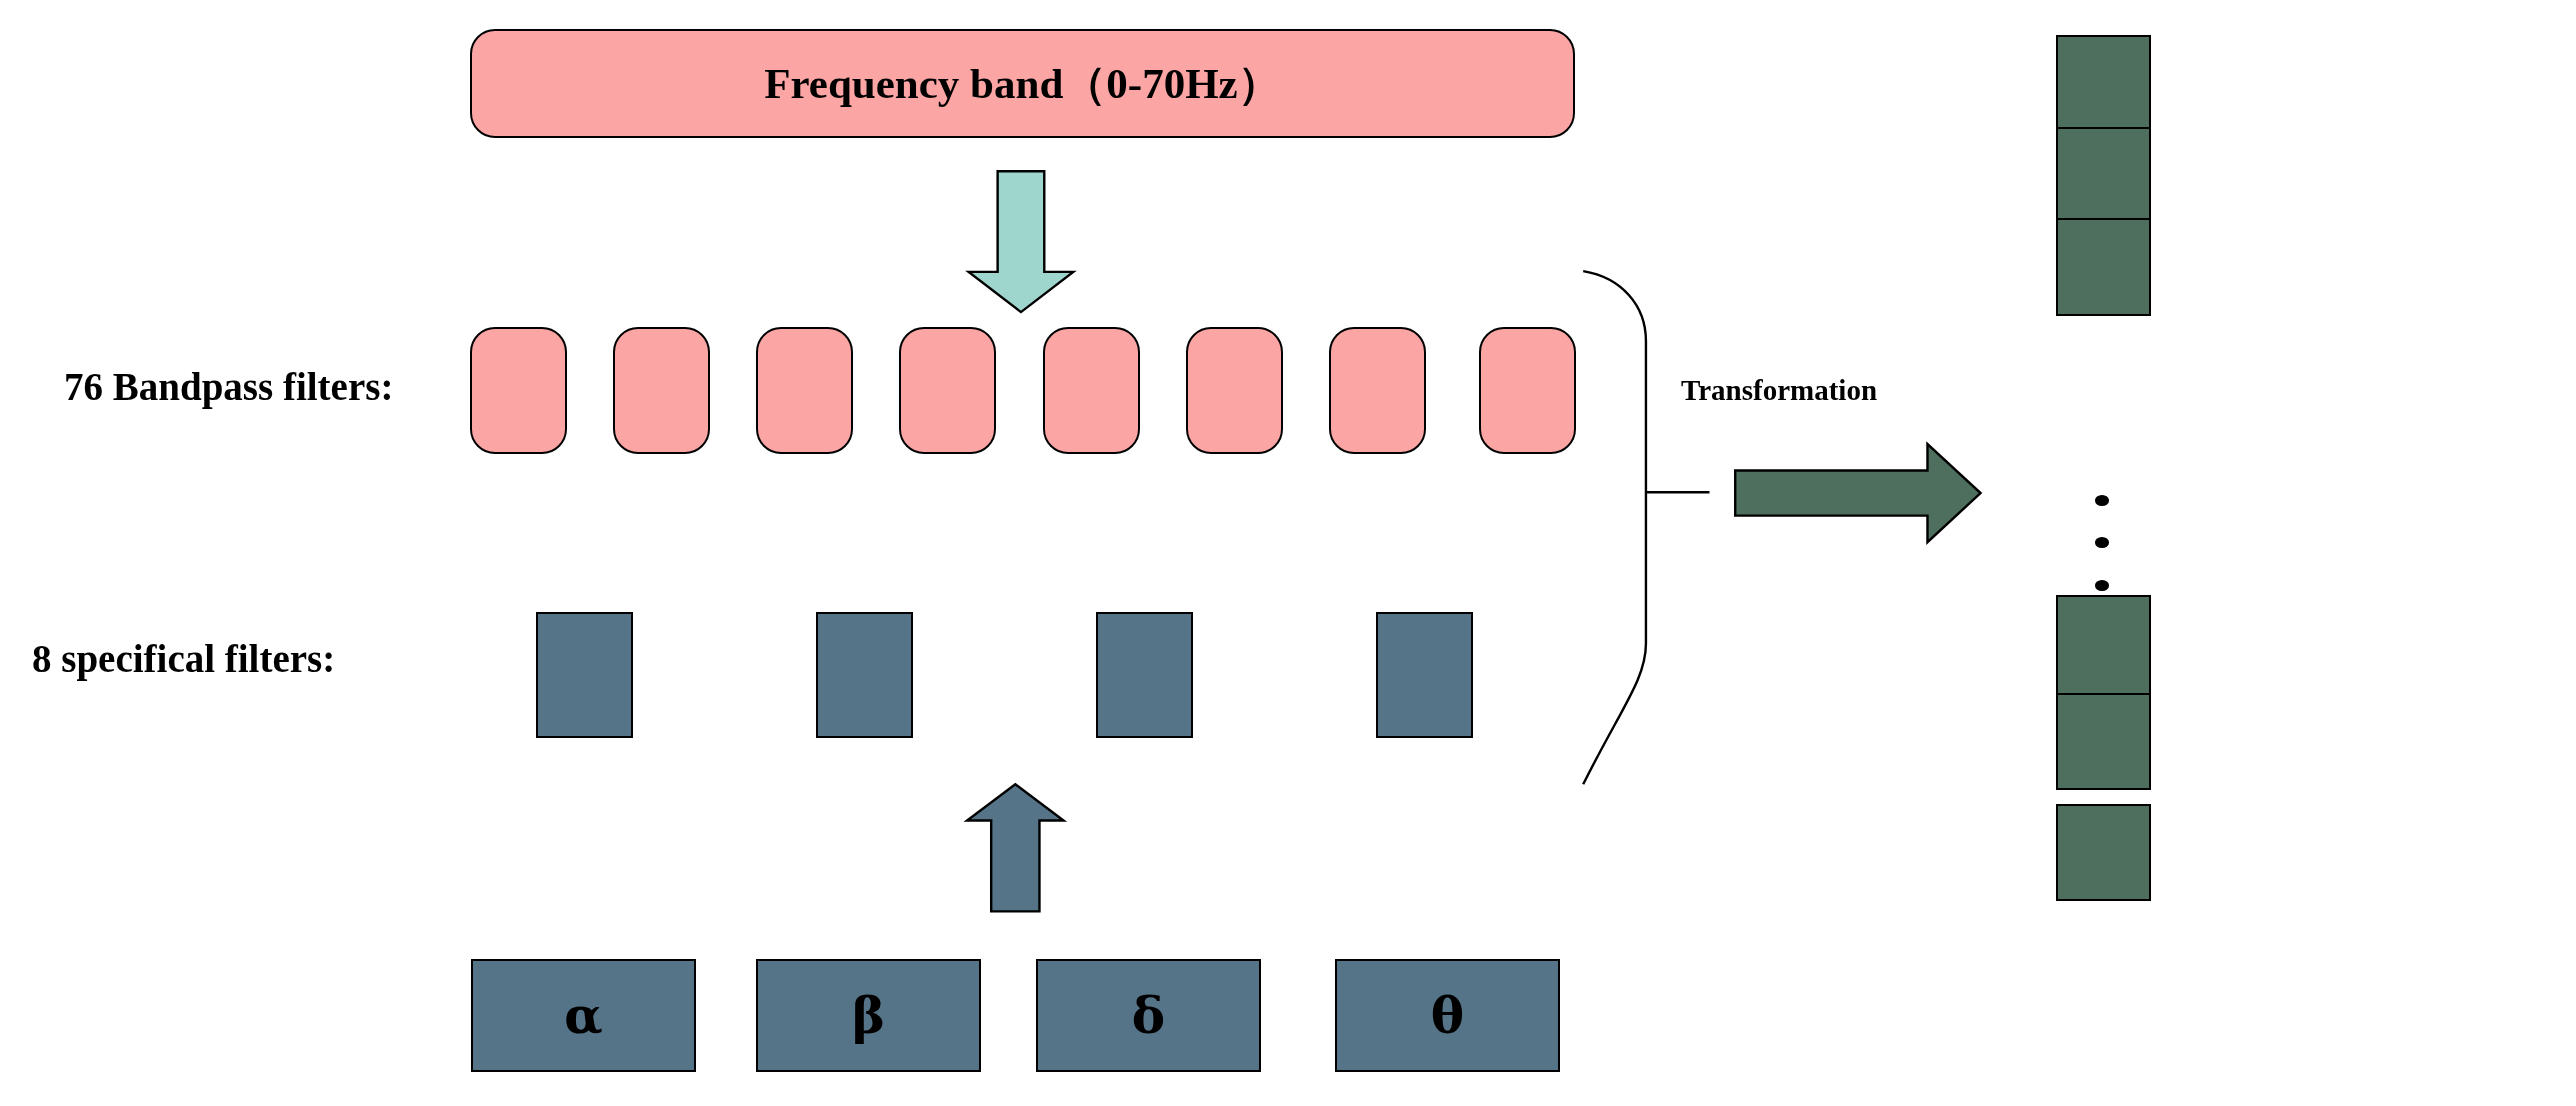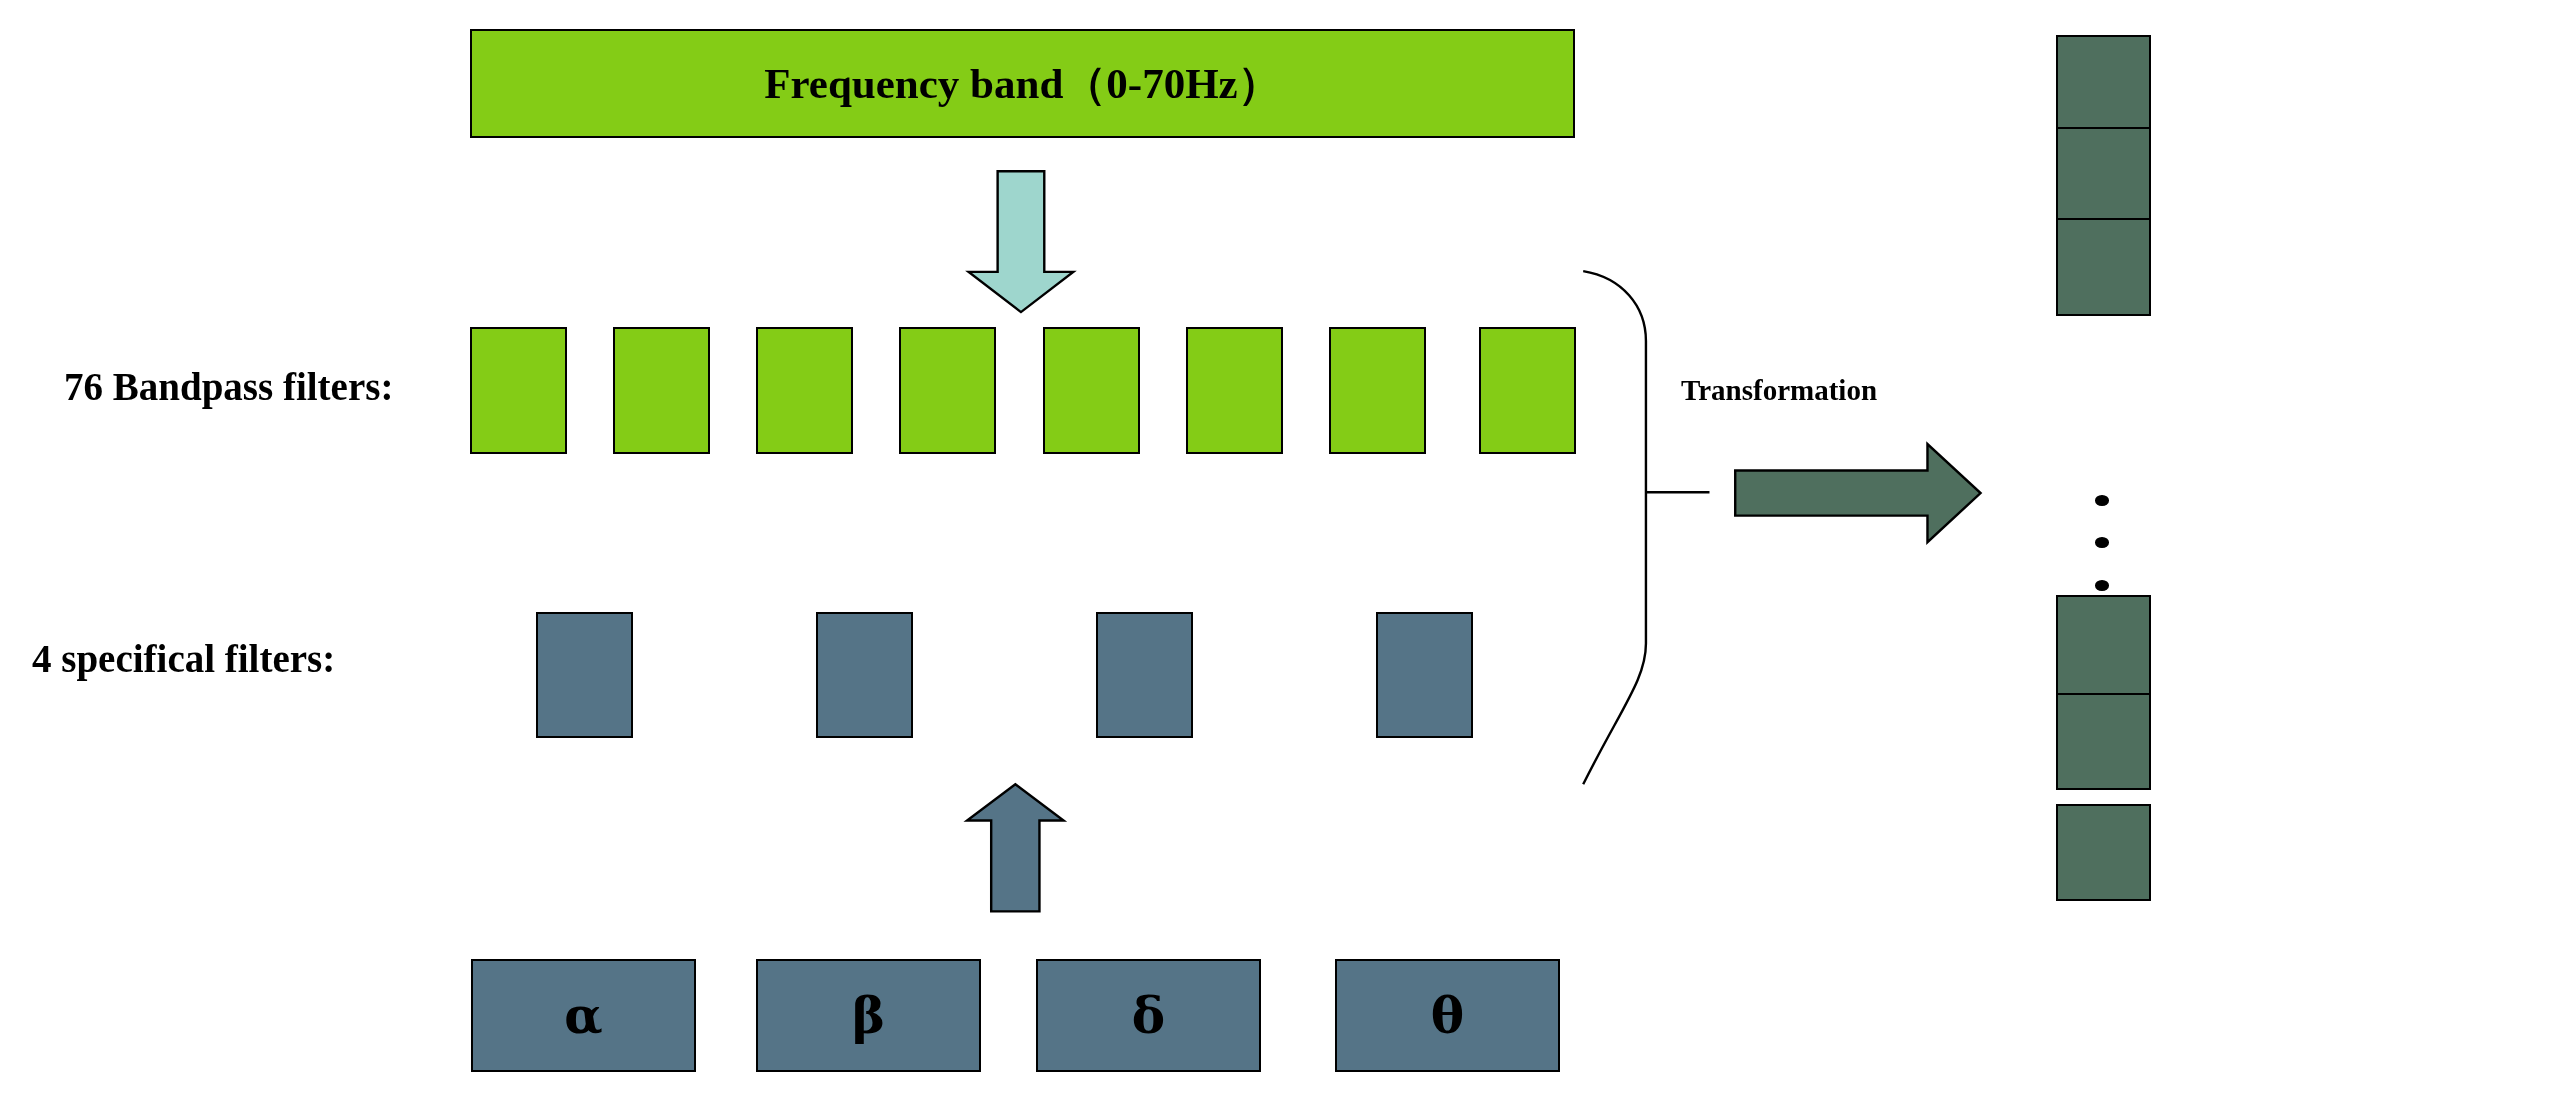--- a/index.html
+++ b/index.html
@@ -54,21 +54,21 @@
     white-space: normal;
     text-align: center;
     line-height: 1.18;
   }
 
   
   .box {
     border: 2.4px solid #000000;
     box-sizing: border-box;
   }
-  .teal { background: #84cc16; }
+  .teal { background: #fca5a5; border-radius: 25px; }
   .slate { background: #557487; }
   .green { background: #4f6f5e; }
 
   #title-box {
     left: 470px;
     top: 29px;
     width: 1105px;
     height: 109px;
     display: flex;
     align-items: center;
@@ -130,21 +130,21 @@
 <body>
 
 <div id="stage">
 
   <div class="abs box teal" id="title-box">
     <span class="label" id="title-box-label">Frequency band（0-70Hz）</span>
   </div>
 
   <div class="abs label" id="bandpass-row-label">76 Bandpass filters:</div>
 
-  <div class="abs label" id="specifical-row-label">4 specifical filters:</div>
+  <div class="abs label" id="specifical-row-label">8 specifical filters:</div>
 
   <div class="abs label" id="transformation-label">Transformation</div>
 
 
   <div class="abs box teal bandpass-cell" style="left:470px"></div>
   <div class="abs box teal bandpass-cell" style="left:613px"></div>
   <div class="abs box teal bandpass-cell" style="left:756px"></div>
   <div class="abs box teal bandpass-cell" style="left:899px"></div>
   <div class="abs box teal bandpass-cell" style="left:1043px"></div>
   <div class="abs box teal bandpass-cell" style="left:1186px"></div>

